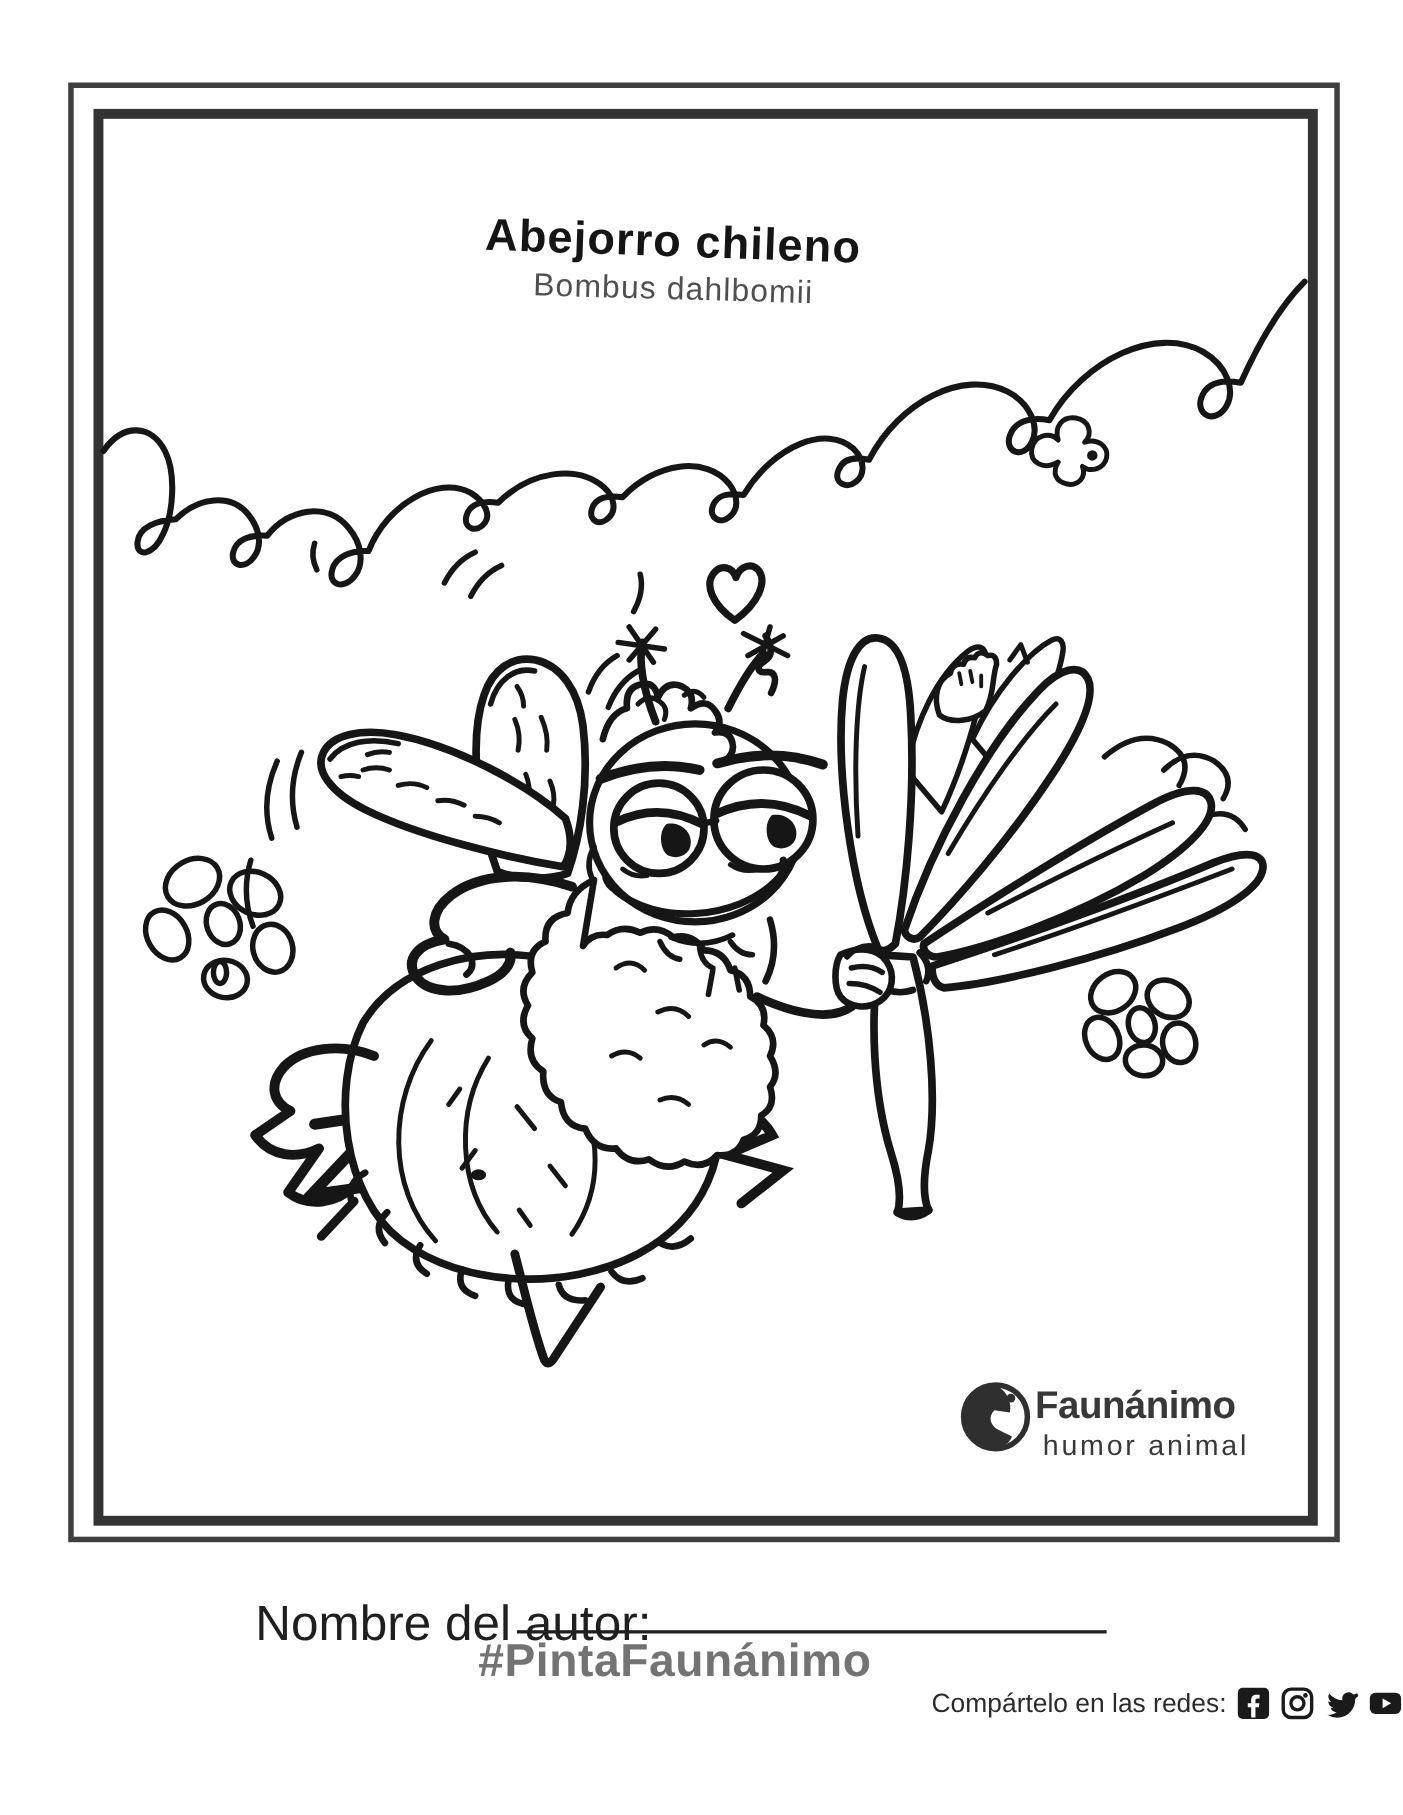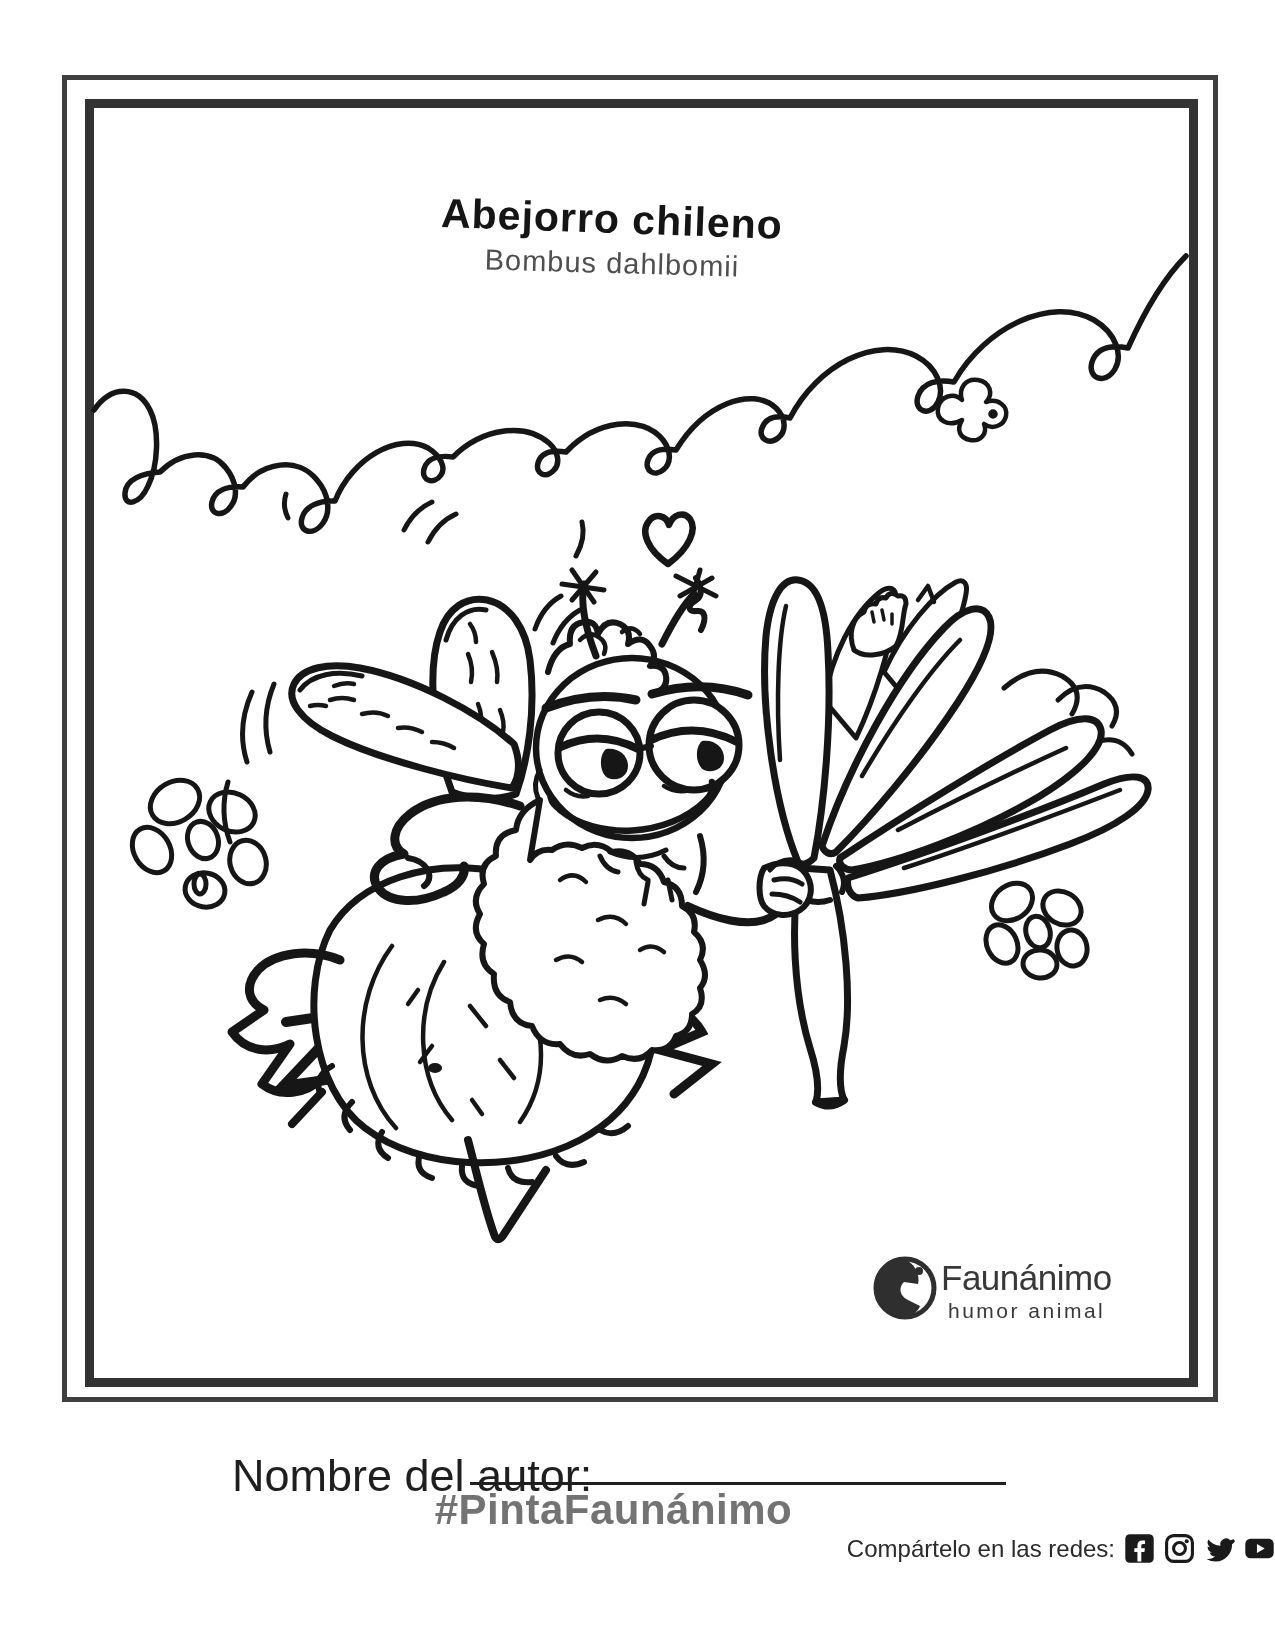--- a/index.html
+++ b/index.html
@@ -15,22 +15,22 @@
   #title{
     left:252px;top:196px;width:720px;text-align:center;
     font-size:41px;font-weight:bold;letter-spacing:1px;color:#151515;
     transform:rotate(2deg);
   }
   #subtitle{
     left:252px;top:247px;width:720px;text-align:center;
     font-size:29px;color:#4f4f4f;letter-spacing:1px;transform:rotate(1.6deg);
   }
   
-  #logo-name{left:941px;top:1258px;font-size:35px;font-weight:normal;color:#383838;letter-spacing:-0.5px;text-align:center;}
-  #logo-tagline{left:948px;top:1299px;font-size:21px;color:#383838;letter-spacing:2.5px;}
+  #logo-name{left:941px;top:1258px;font-size:35px;font-weight:bold;color:#383838;letter-spacing:-0.5px;text-align:center;}
+  #logo-tagline{left:948px;top:1299px;font-size:26px;color:#383838;letter-spacing:2.5px;}
   
   #author-row{left:232px;top:1450px;font-size:45px;color:#1f1f1f;}
   #author-line{left:470px;top:1482px;width:536px;height:3px;background:#1f1f1f;}
   #hashtag{left:0;top:1486px;width:1227px;text-align:center;font-size:42px;font-weight:bold;letter-spacing:0.5px;color:#737373;}
   #share-row{
     left:0;top:1533px;width:1275px;display:flex;justify-content:flex-end;align-items:center;gap:9px;
     font-size:24px;color:#2a2a2a;
   }
   #share-row .icon{width:31px;height:31px;display:block;}
   svg{display:block;}

